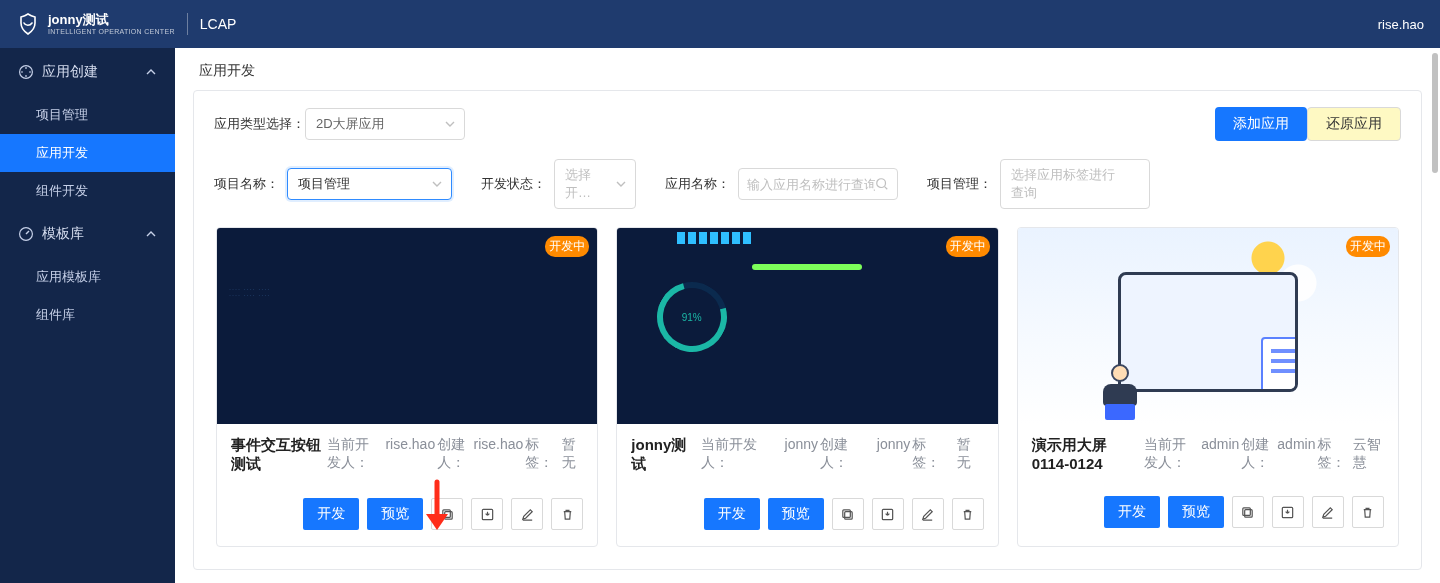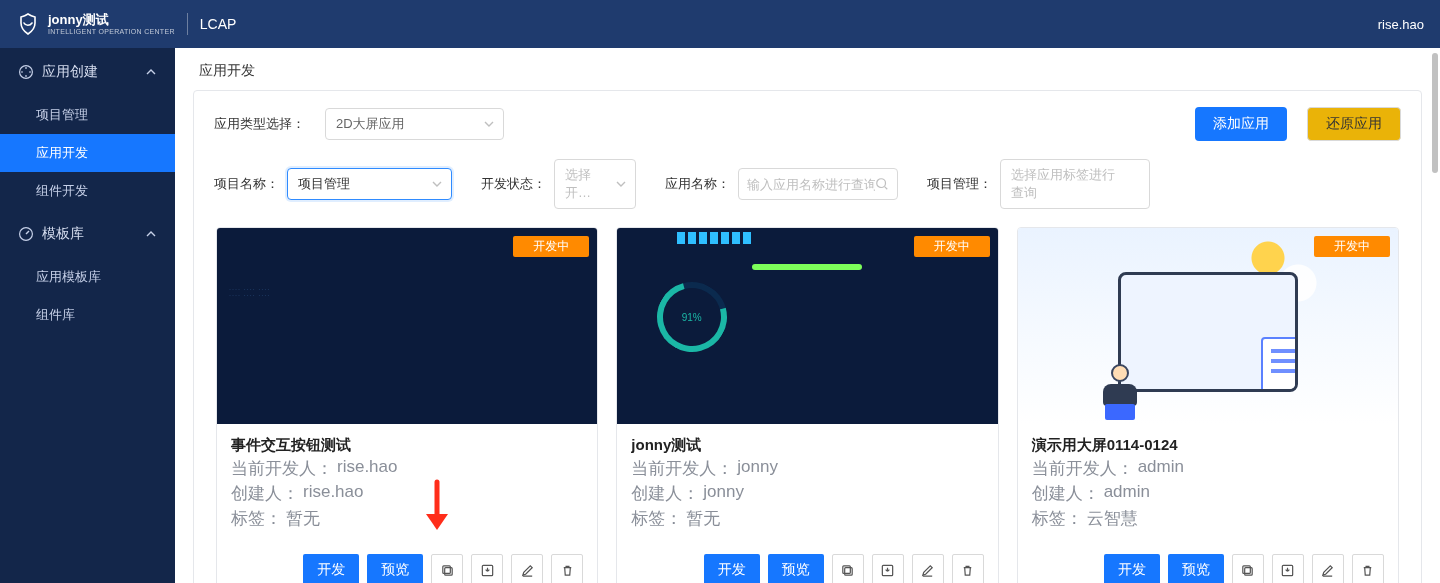--- a/index.html
+++ b/index.html
@@ -26,49 +26,49 @@
 .sb-item { display: flex; align-items: center; padding-left: 36px; height: 38px; cursor: pointer; font-size: 13px; color: #c6d0e8; }
 .sb-item.active { background: #1677ff; color: #fff; }
 .sb-group .sb-icon { width: 16px; height: 16px; display: inline-flex; }
 
 
 .main { flex: 1; background: #fff; overflow: auto; position: relative; }
 .scroll-track { position: absolute; right: 2px; top: 5px; width: 6px; height: 120px; background: #c1c1c1; border-radius: 3px; }
 .page-title { padding: 14px 24px 10px; font-size: 14px; color: #333; }
 .panel { margin: 0 18px 18px 18px; border: 1px solid #e5e7eb; border-radius: 4px; background: #fff; overflow: hidden; }
 .toolbar { padding: 16px 20px 0 20px; }
-.row { display: flex; align-items: center; gap: 20px; margin-bottom: 18px; }
+.row { display: flex; align-items: center; gap: 0; margin-bottom: 18px; }
 .label { font-size: 13px; color: #333; }
 .label.filter { margin-right: 2px; }
 .select { position: relative; border: 1px solid #d9d9d9; border-radius: 4px; padding: 6px 26px 6px 10px; font-size: 13px; color: #666; background: #fff; display: inline-flex; align-items: center; min-height: 32px; }
 .select.focused { border-color: #2f8bff; box-shadow: 0 0 0 2px rgba(47,139,255,.15); color: #333; }
-.select.sm { width: 179px; text-align: right; }
+.select.sm { width: 160px; text-align: right; }
 .select.proj { width: 165px; }
 .select.dev { width: 82px; }
 .select.long { width: 150px; min-height: 32px; color: #bfbfbf; justify-content: flex-end; }
 .search-input { display: flex; align-items: center; border: 1px solid #d9d9d9; border-radius: 4px; padding: 0 8px; height: 32px; width: 160px; }
 .search-input input { border: none; outline: none; font-size: 13px; width: 100%; color: #333; }
 .search-input input::placeholder { color: #bfbfbf; }
 .caret { position: absolute; right: 8px; top: 50%; transform: translateY(-50%); pointer-events: none; color: #bfbfbf; }
 .spacer { flex: 1; }
 .btn { height: 34px; padding: 0 18px; border-radius: 4px; font-size: 14px; cursor: pointer; display: inline-flex; align-items: center; justify-content: center; }
 .btn-primary { background: #1677ff; color: #fff; border: none; }
-.btn-default { background: #eab308; color: #333; border: 1px solid #d9d9d9; }
+.btn-default { background: #fef9c3; color: #333; border: 1px solid #d9d9d9; }
 .filters-row { gap: 29px; flex-wrap: wrap; }
 .filter-item { display: inline-flex; align-items: center; gap: 6px; }
 
 
 .grid { display: flex; gap: 18px; padding: 0 22px 22px 22px; flex-wrap: wrap; }
 .card { width: calc((100% - 36px) / 3); border: 1px solid #e5e7eb; border-radius: 4px; overflow: hidden; display: flex; flex-direction: column; background: #fff; }
 .thumb { height: 196px; position: relative; background: #0b1b3b; overflow: hidden; }
 .thumb.light { background: #f5f7fb; }
-.badge { position: absolute; top: 8px; right: 8px; background: #ff8a00; color: #fff; font-size: 12px; padding: 2px 20px; border-radius: 2px; }
-.card-body { padding: 12px 14px 14px 14px; display: flex; flex-direction: column; gap: 2px; }
+.badge { position: absolute; top: 8px; right: 8px; background: #ff8a00; color: #fff; font-size: 12px; padding: 2px 4px; border-radius: 10px; }
+.card-body { padding: 12px 14px 14px 14px; display: flex; flex-direction: row; gap: 2px; }
 .card-title { font-size: 15px; font-weight: 600; color: #222; }
-.meta { font-size: 17px; color: #8a8f99; display: flex; gap: 4px; }
+.meta { font-size: 14px; color: #8a8f99; display: flex; gap: 4px; }
 .card-actions { display: flex; gap: 8px; justify-content: flex-end; padding: 10px 14px 16px; }
 .act-btn { height: 32px; padding: 0 14px; border-radius: 2px; font-size: 14px; cursor: pointer; display: inline-flex; align-items: center; justify-content: center; }
 .act-primary { background: #1677ff; color: #fff; border: none; }
 .act-icon-btn { width: 32px; height: 32px; border: 1px solid #d9d9d9; border-radius: 2px; background: #fff; display: inline-flex; align-items: center; justify-content: center; cursor: pointer; color: #555; }
 .act-icon-btn svg { width: 15px; height: 15px; }
 
 
 .thumb .bars { position: absolute; top: 4px; left: 60px; display: flex; gap: 3px; }
 .thumb .bars span { width: 8px; height: 12px; background: #2fbfff; display: inline-block; }
 .thumb .gauge { position: absolute; left: 40px; top: 54px; width: 70px; height: 70px; border-radius: 50%; border: 6px solid #1bb7a6; border-top-color: #0b2a4e; transform: rotate(30deg); display:flex; align-items:center; justify-content:center;}

